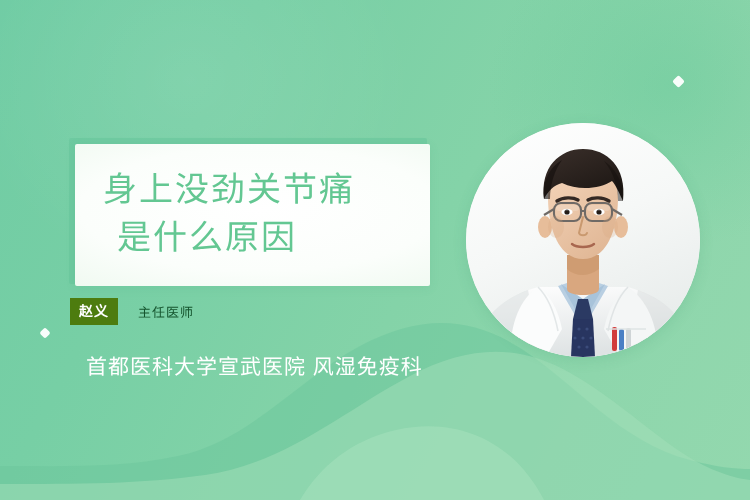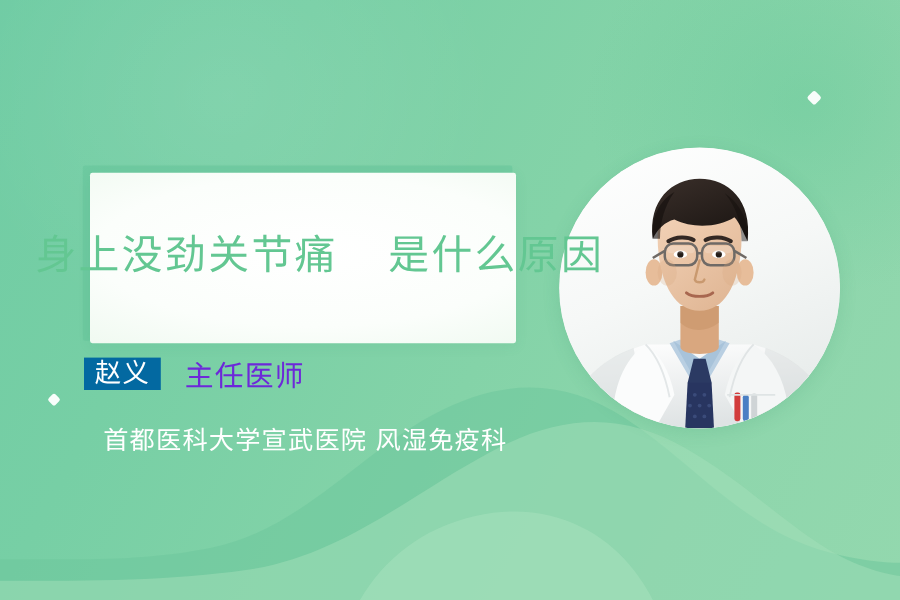--- a/index.html
+++ b/index.html
@@ -69,25 +69,24 @@
     position: absolute;
     left: 75px;
     top: 144px;
     width: 355px;
     height: 142px;
     border-radius: 2px;
     background:
       radial-gradient(120% 105% at 52% 46%, #ffffff 0%, #fbfefb 42%, #eef9ef 72%, #e2f5e7 100%);
     box-shadow: 0 2px 10px rgba(70, 160, 118, 0.13);
     display: flex;
-    flex-direction: row;
+    flex-direction: column;
     justify-content: center;
     box-sizing: border-box;
     padding: 4px 0 8px 0;
-    align-items: center;
   }
   .title-line {
     color: #63c792;
     font-size: 34px;
     line-height: 48px;
     letter-spacing: 2px;
     font-weight: 400;
     white-space: nowrap;
   }
   .title-line-1 { padding-left: 28px; }
@@ -104,32 +103,32 @@
     display: flex;
     align-items: center;
     height: 30px;
   }
   .name-badge {
     display: inline-flex;
     align-items: center;
     justify-content: center;
     height: 27px;
     padding: 0 9px;
-    background: #0369a1;
+    background: #4d7c0f;
     color: #ffffff;
-    font-size: 22px;
-    font-weight: normal;
+    font-size: 14px;
+    font-weight: bold;
     letter-spacing: 1px;
     line-height: 1;
     box-sizing: border-box;
   }
   .doctor-title {
     margin-left: 20px;
-    color: #6d28d9;
-    font-size: 24px;
+    color: #14532d;
+    font-size: 13px;
     letter-spacing: 1px;
     white-space: nowrap;
   }
   .hospital {
     margin-top: 24px;
     color: #ffffff;
     font-size: 21px;
     letter-spacing: 1px;
     white-space: nowrap;
     margin-left: 16px;

